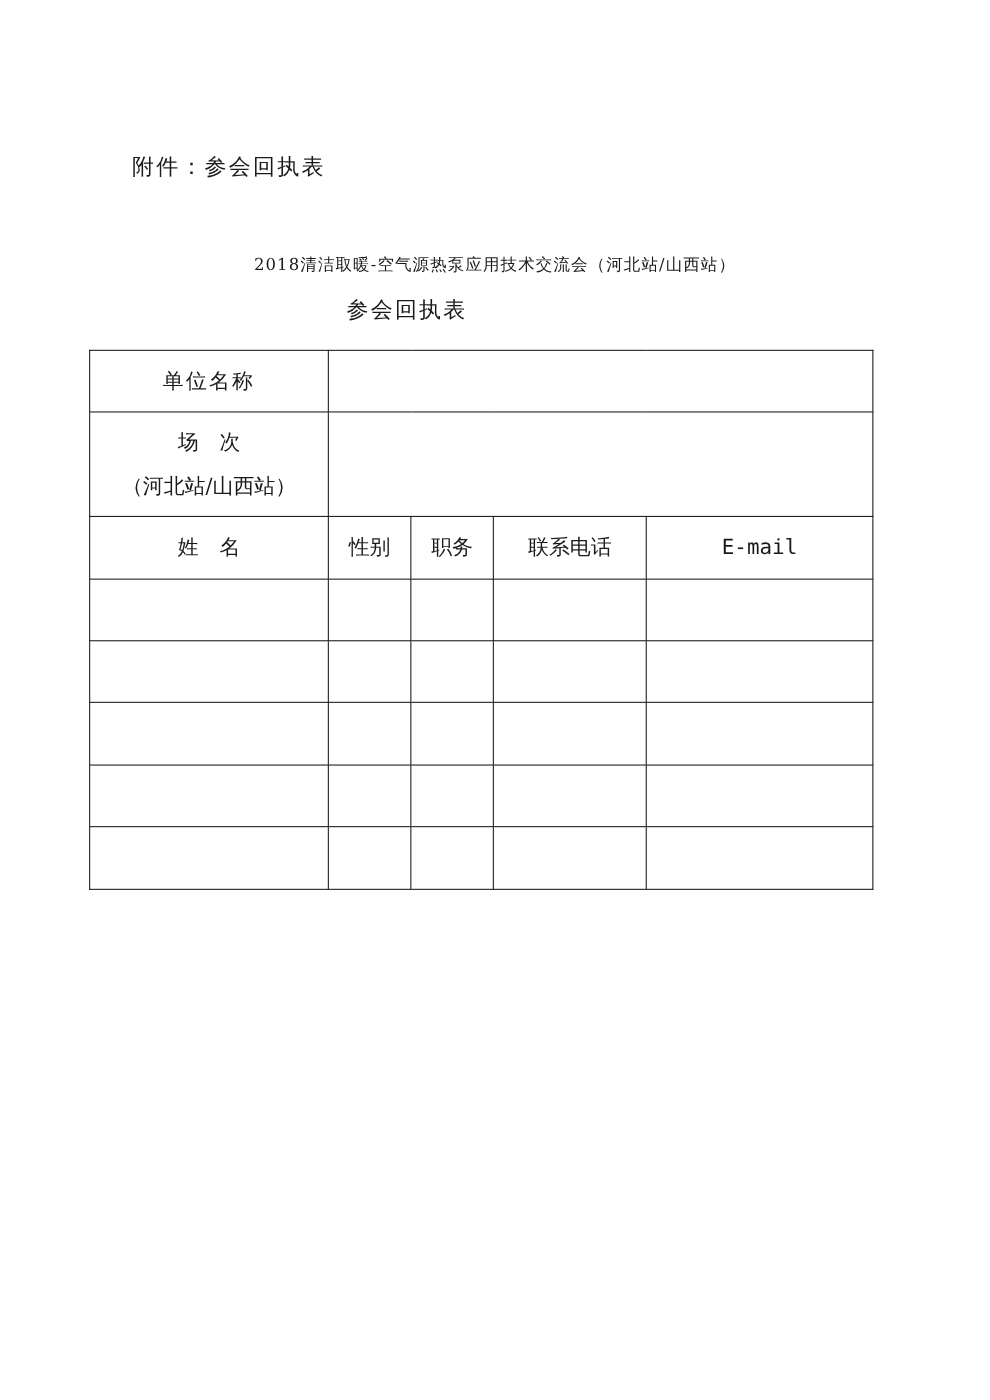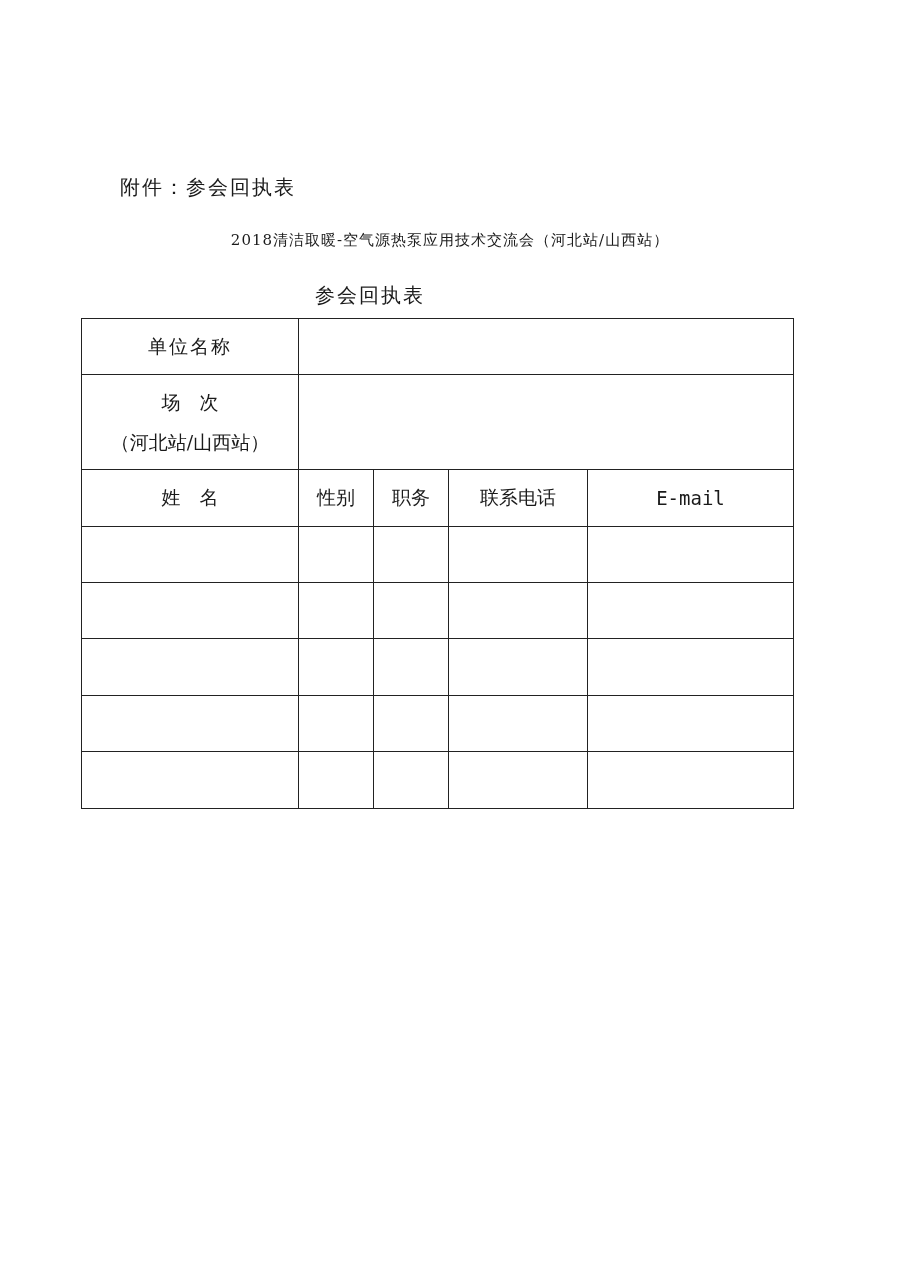--- a/index.html
+++ b/index.html
@@ -1,21 +1,21 @@
 <!DOCTYPE html>
 <html><head>
 <meta charset="utf-8">
 <style>
   html, body { margin:0; padding:0; background:#ffffff; }
   body { width:900px; height:1273px; position:relative; overflow:hidden;
          font-family:"DejaVu Serif", "Liberation Serif", serif; color:#1a1a1a; }
-  .attach { position:absolute; left:120px; top:138px; font-size:20px; letter-spacing:2px;margin-top:36px; }
+  .attach { position:absolute; left:120px; top:138px; font-size:20px; letter-spacing:2px; }
   .title { position:absolute; left:0; width:900px; top:231px; text-align:center; font-size:15px; letter-spacing:1px; padding-left:0; }
   .title span { display:inline-block; margin-left:0; }
-  .subtitle { position:absolute; left:0; width:740px; top:282px; text-align:center; font-size:20px; letter-spacing:2px; }
+  .subtitle { position:absolute; left:0; width:740px; top:268px; text-align:center; font-size:20px; letter-spacing:2px; }
   table.form { position:absolute; left:81px; top:318px; border-collapse:collapse; table-layout:fixed; width:712px; }
   table.form td { border:1.5px solid #222; padding:0; text-align:center; vertical-align:middle; font-size:19px; }
   .lbl { letter-spacing:2px; }
   .footer-cell { font-size:19px; letter-spacing:1px; }
   .email { font-family:"DejaVu Sans Mono","Liberation Mono", monospace; font-size:19px; }
 </style>
 </head>
 <body>
 
 <div class="attach">附件：参会回执表</div>

